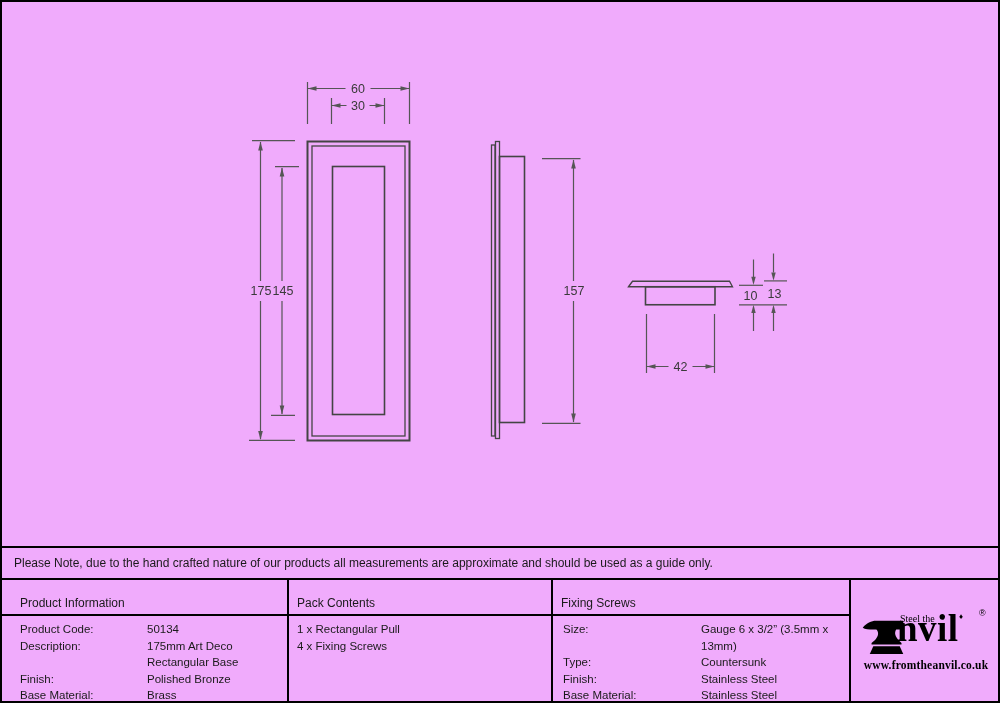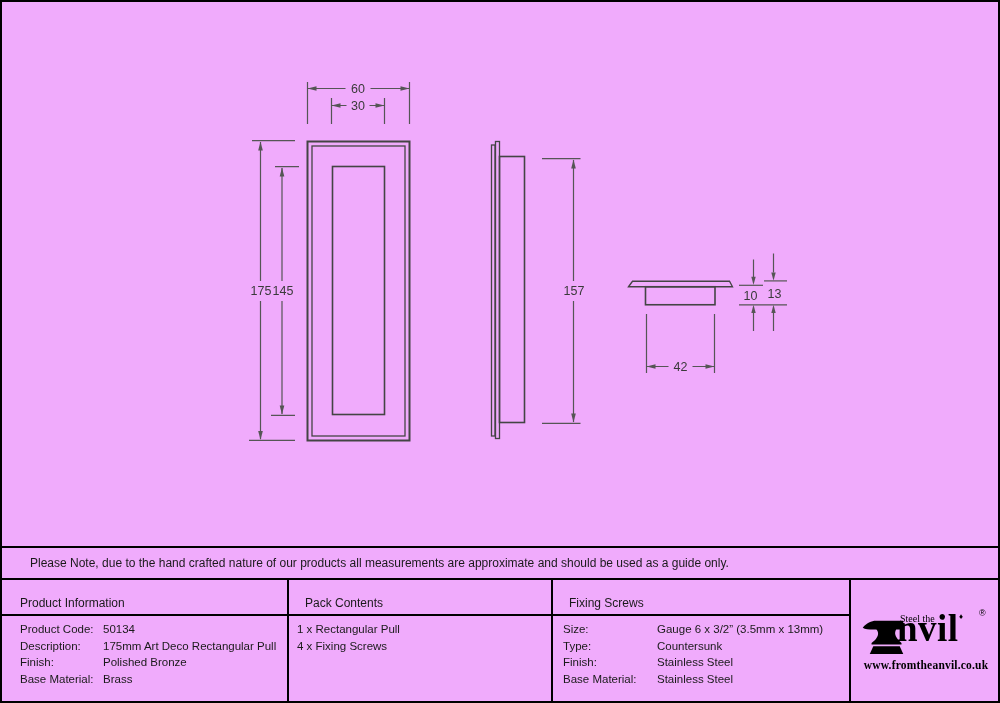--- a/index.html
+++ b/index.html
@@ -15,38 +15,38 @@
   .sw20{stroke-width:2;}
   .sw13{stroke-width:1.3;}
   .sw16{stroke-width:1.6;}
   .dline{fill:none;stroke:#555;stroke-width:1.2;}
   .arr{fill:#555;stroke:none;}
   .dimtext{fill:#3a3a3a;font-size:12.5px;text-anchor:middle;font-family:"Liberation Sans",sans-serif;}
   
   .note-bar{
     position:absolute;left:0;top:544px;width:996px;height:34px;box-sizing:border-box;
     border-top:2px solid #000;border-bottom:2px solid #000;
-    display:flex;align-items:center;padding-left:28px;font-size:12px;
+    display:flex;align-items:center;padding-left:12px;font-size:12px;
   }
   
   .info-table{
     position:absolute;left:0;top:578px;width:996px;height:121px;
     display:grid;grid-template-columns:285px 264px 298px 1fr;
   }
   .col{position:relative;box-sizing:border-box;}
   .col + .col{border-left:2px solid #000;}
   .col-header{
     height:24px;box-sizing:border-box;border-bottom:2px solid #000;
     display:flex;align-items:center;padding-left:18px;font-size:12px;margin-top:12px;
   }
-  .col-pack .col-header,.col-screws .col-header{padding-left:16px;}
+  .col-pack .col-header,.col-screws .col-header{padding-left:8px;}
   .col-body{padding:5px 0 0 18px;font-size:11.5px;line-height:16.5px;}
   .col-pack .col-body{padding-left:8px;}
   .col-screws .col-body{padding-left:10px;}
-  .kv{display:flex;}
+  .kv{display:flex;gap:44px;}
   .kv .k{flex:none;width:83px;}
   .col-screws .kv .k{width:94px;}
   
   .logo-box{position:absolute;left:10px;top:20px;width:130px;height:82px;color:#000;}
   .anvil-svg{position:absolute;left:0;top:18px;width:44px;height:37px;}
   .logo-fromthe{position:absolute;left:39px;top:13px;font-family:"Liberation Serif",serif;font-size:10px;}
   .logo-diamond{position:absolute;left:98px;top:12px;font-size:8px;}
   .logo-nvil{position:absolute;left:36px;top:10px;font-family:"Liberation Serif",serif;
     font-size:37px;font-weight:bold;line-height:1;letter-spacing:0.5px;}
   .logo-reg{position:absolute;left:118px;top:8px;font-size:9px;}
@@ -156,21 +156,21 @@
 
     <div class="col col-product">
       <div class="col-header">Product Information</div>
       <div class="col-body">
         <div class="kv">
           <span class="k">Product Code:</span>
           <span class="v">50134</span>
         </div>
         <div class="kv">
           <span class="k">Description:</span>
-          <span class="v">175mm Art Deco Rectangular Pull</span>
+          <span class="v">175mm Art Deco Rectangular Base</span>
         </div>
         <div class="kv">
           <span class="k">Finish:</span>
           <span class="v">Polished Bronze</span>
         </div>
         <div class="kv">
           <span class="k">Base Material:</span>
           <span class="v">Brass</span>
         </div>
       </div>

